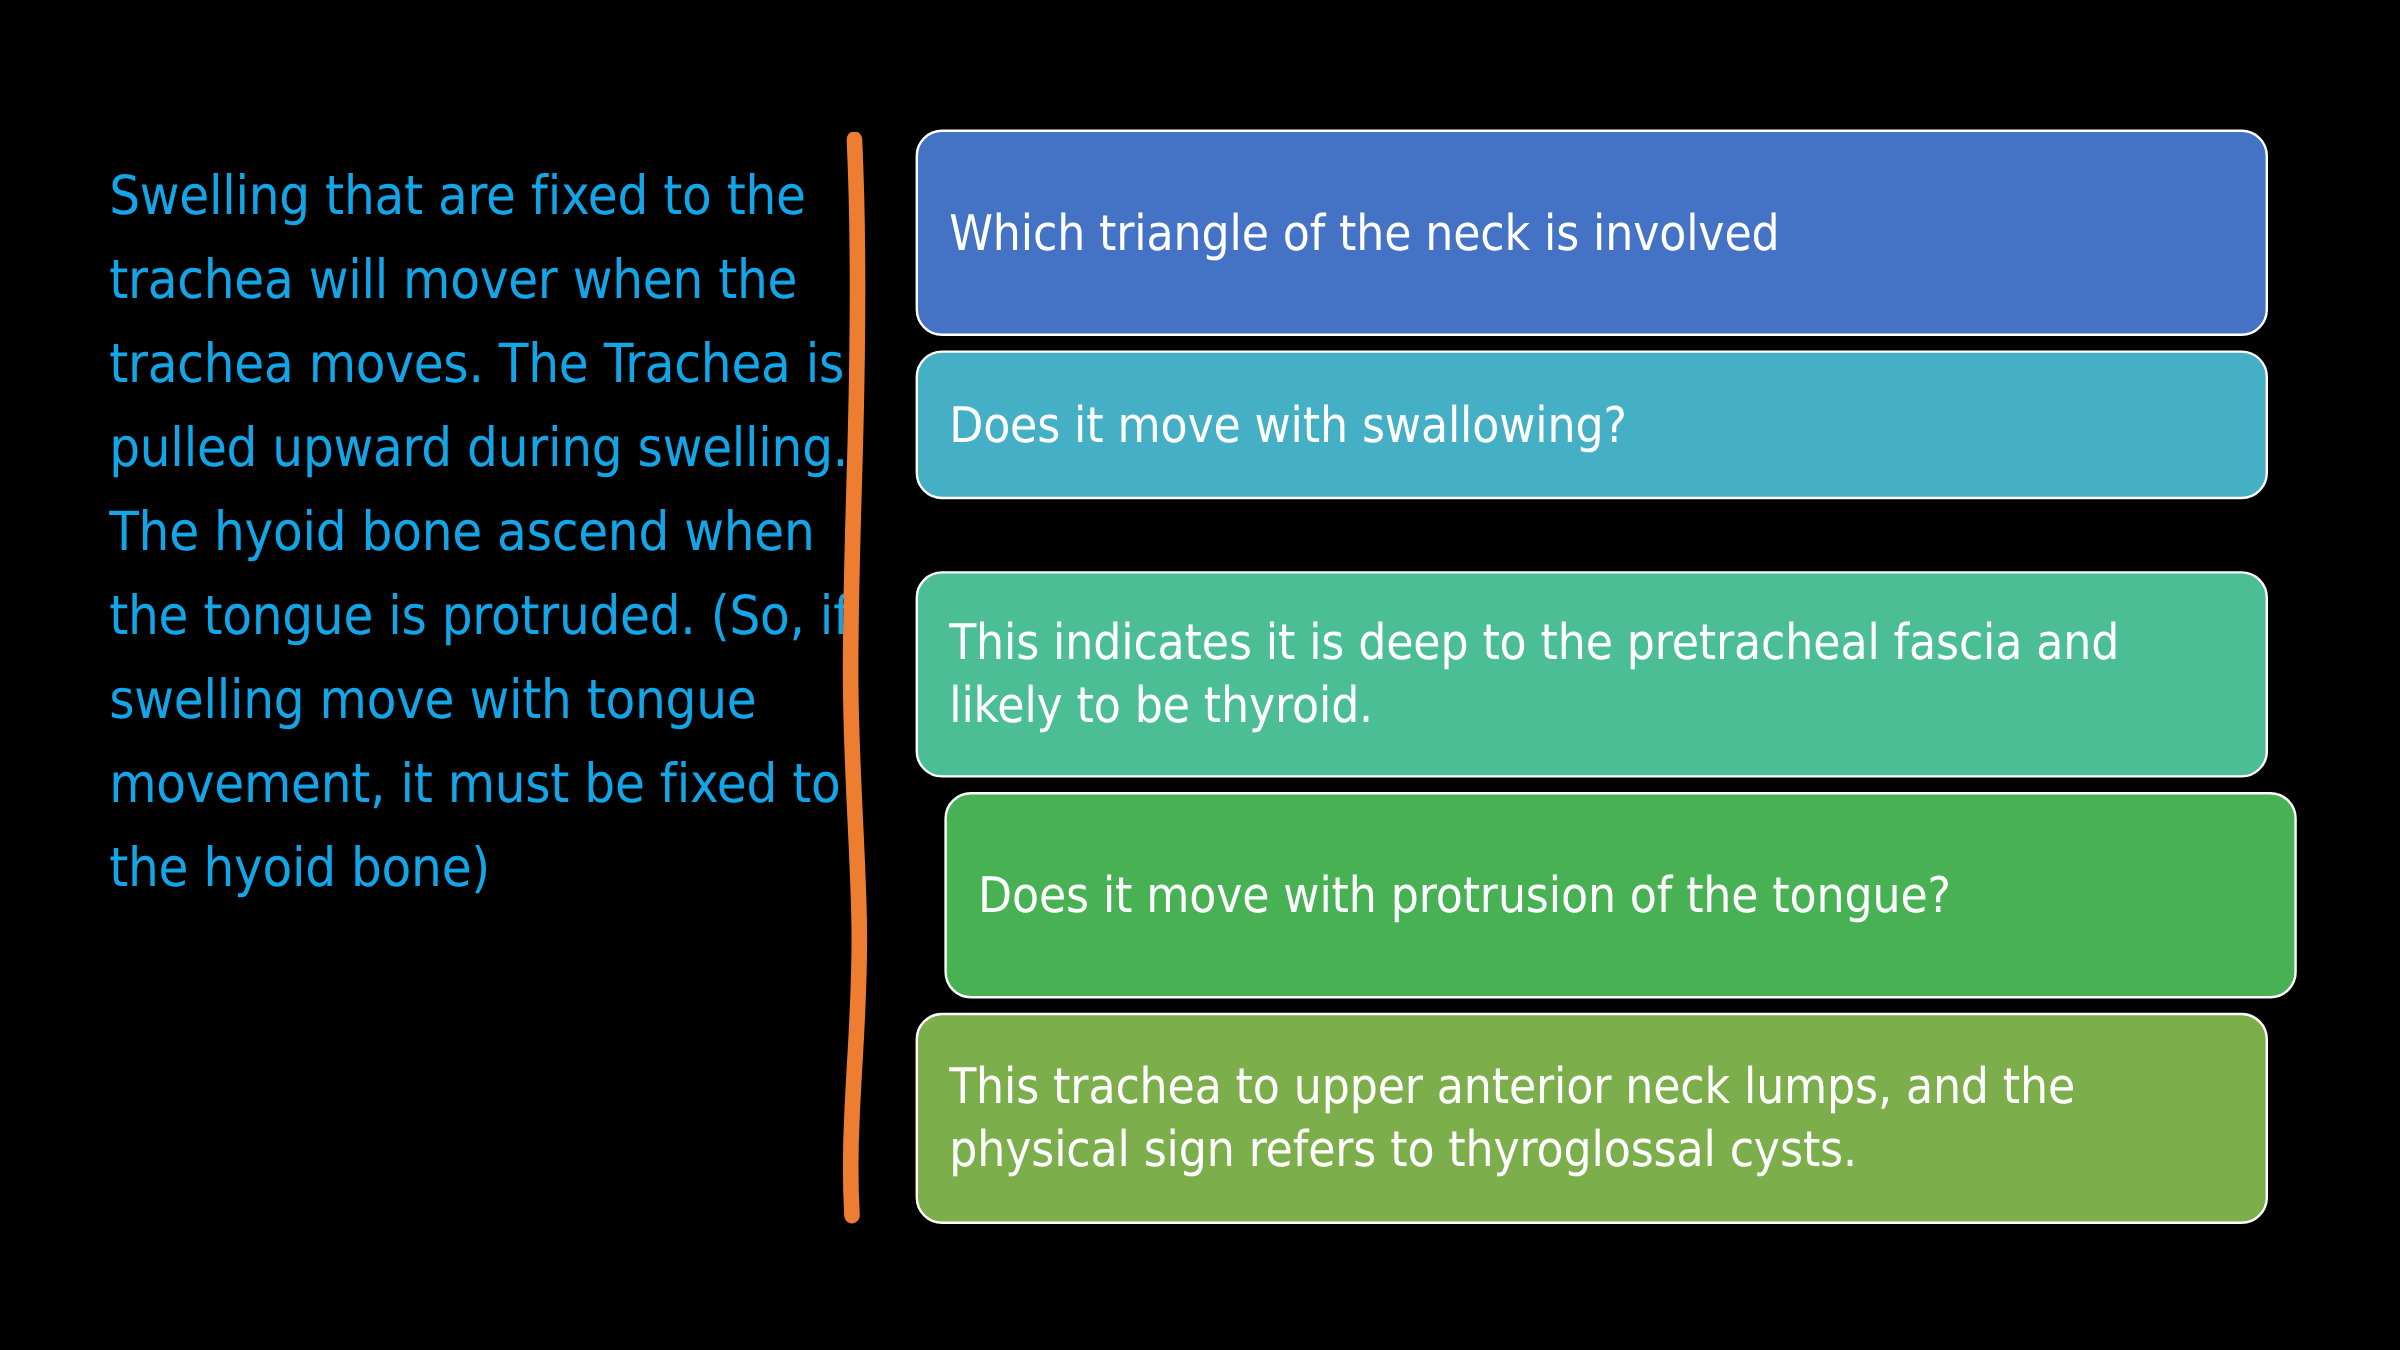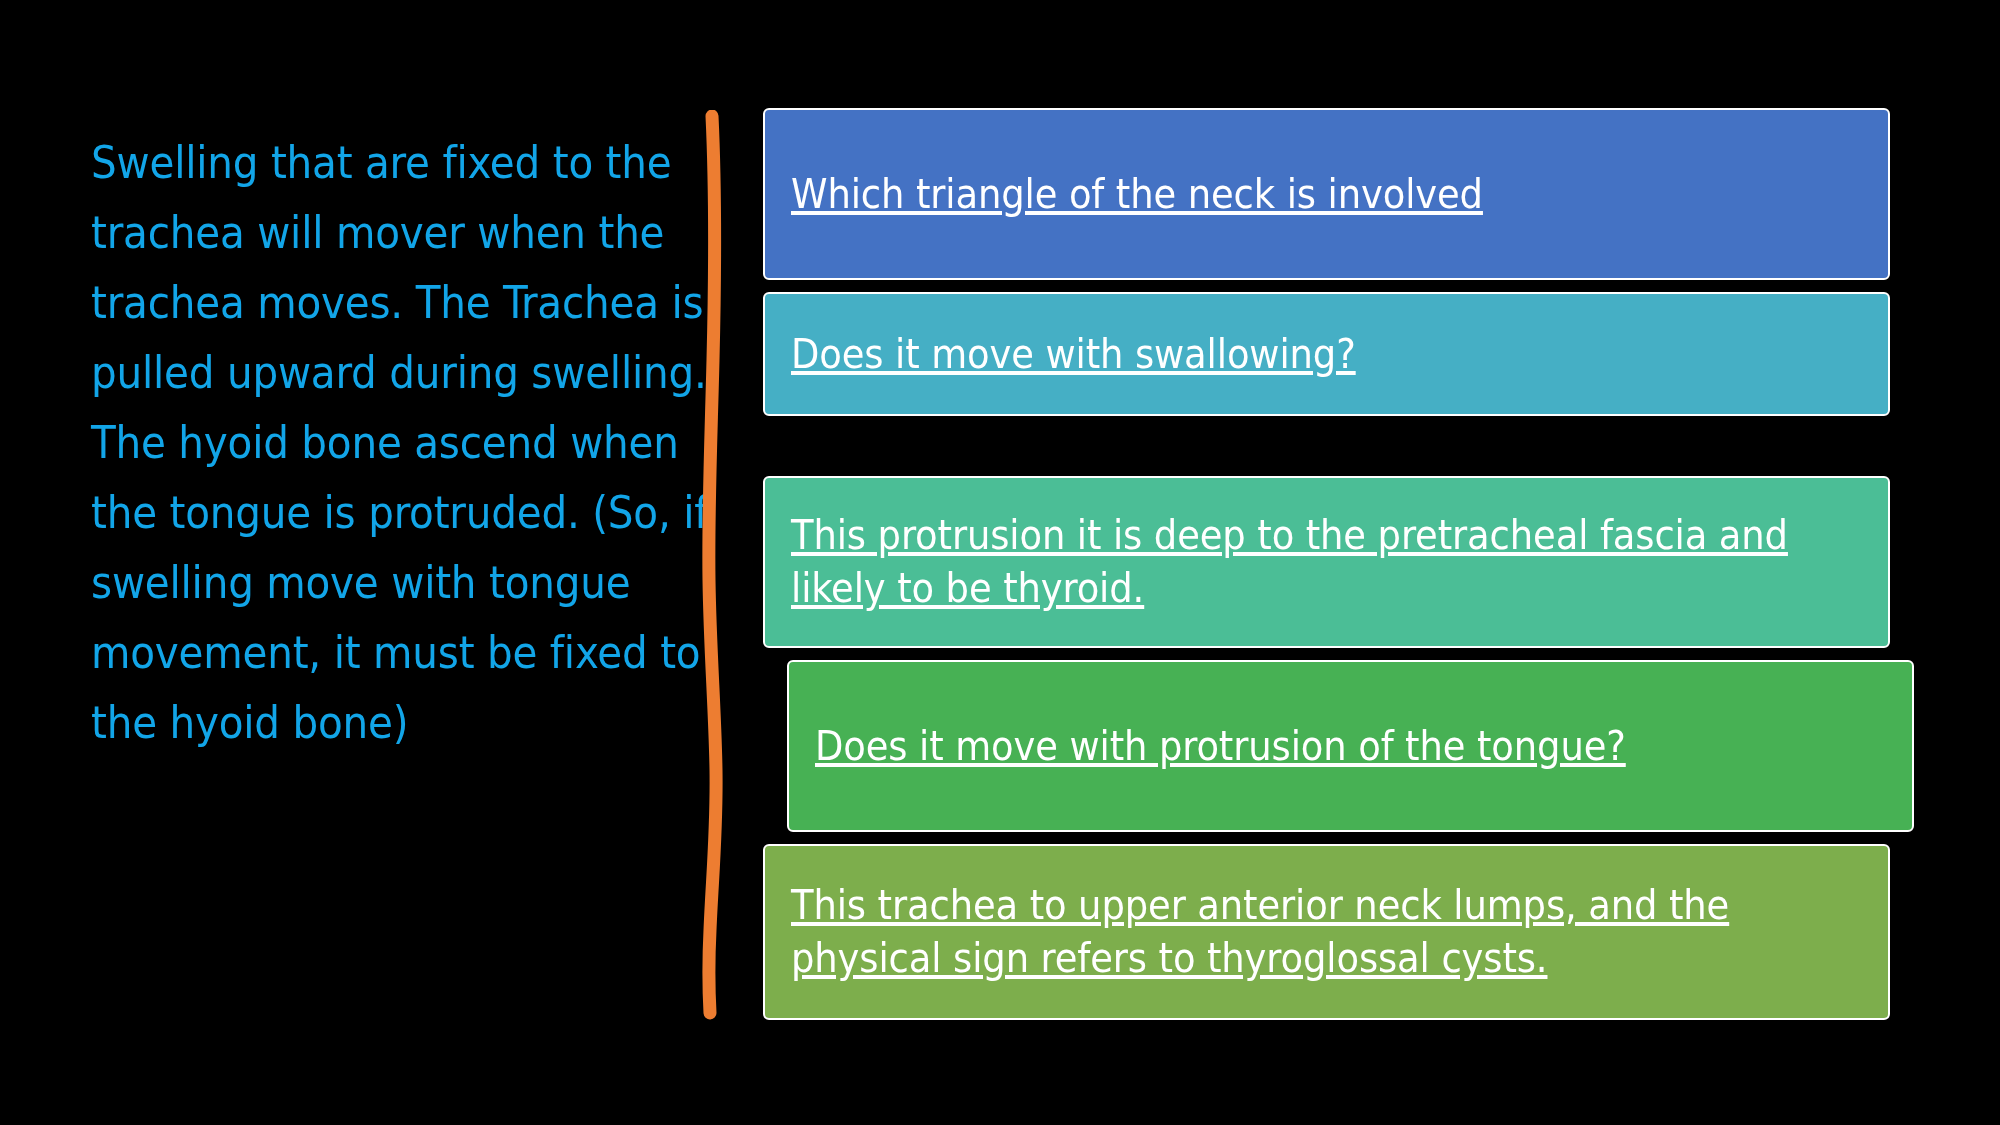--- a/index.html
+++ b/index.html
@@ -54,32 +54,31 @@
     top: 108px;
     width: 1127px;
     height: 912px;
   }
 
   .box {
     position: absolute;
     left: 0;
     width: 1127px;
     box-sizing: border-box;
-    border-radius: 6px;
+    border-radius: 22px;
     border: 2px solid #ffffff;
     display: flex;
     align-items: center;
     padding: 0 26px;
     color: #ffffff;
     font-family: "DejaVu Sans Condensed", "Liberation Sans Narrow", "Liberation Sans", sans-serif;
     font-size: 41px;
     line-height: 53px;
     font-weight: 400;
     letter-spacing: -0.1px;
-    text-decoration: underline;
   }
   .box .box-text { display: block; width: 100%; }
 
   .box-1 { top: 0px;   height: 172px; background: #4472C4; }
   .box-2 { top: 184px; height: 124px; background: #45AFC5; }
   .box-3 { top: 368px; height: 172px; background: #4BBE96; }
   .box-4 { top: 552px; height: 172px; background: #47B154; margin-left: 24px; }
   .box-5 { top: 736px; height: 176px; background: #7DAE4C; }
 </style>
 </head>
@@ -102,21 +101,21 @@
 
     <div class="box box-1">
       <span class="box-text">Which triangle of the neck is involved</span>
     </div>
 
     <div class="box box-2">
       <span class="box-text">Does it move with swallowing?</span>
     </div>
 
     <div class="box box-3">
-      <span class="box-text">This protrusion it is deep to the pretracheal fascia and likely to be thyroid.</span>
+      <span class="box-text">This indicates it is deep to the pretracheal fascia and likely to be thyroid.</span>
     </div>
 
     <div class="box box-4">
       <span class="box-text">Does it move with protrusion of the tongue?</span>
     </div>
 
     <div class="box box-5">
       <span class="box-text">This trachea to upper anterior neck lumps, and the physical sign refers to thyroglossal cysts.</span>
     </div>
 

